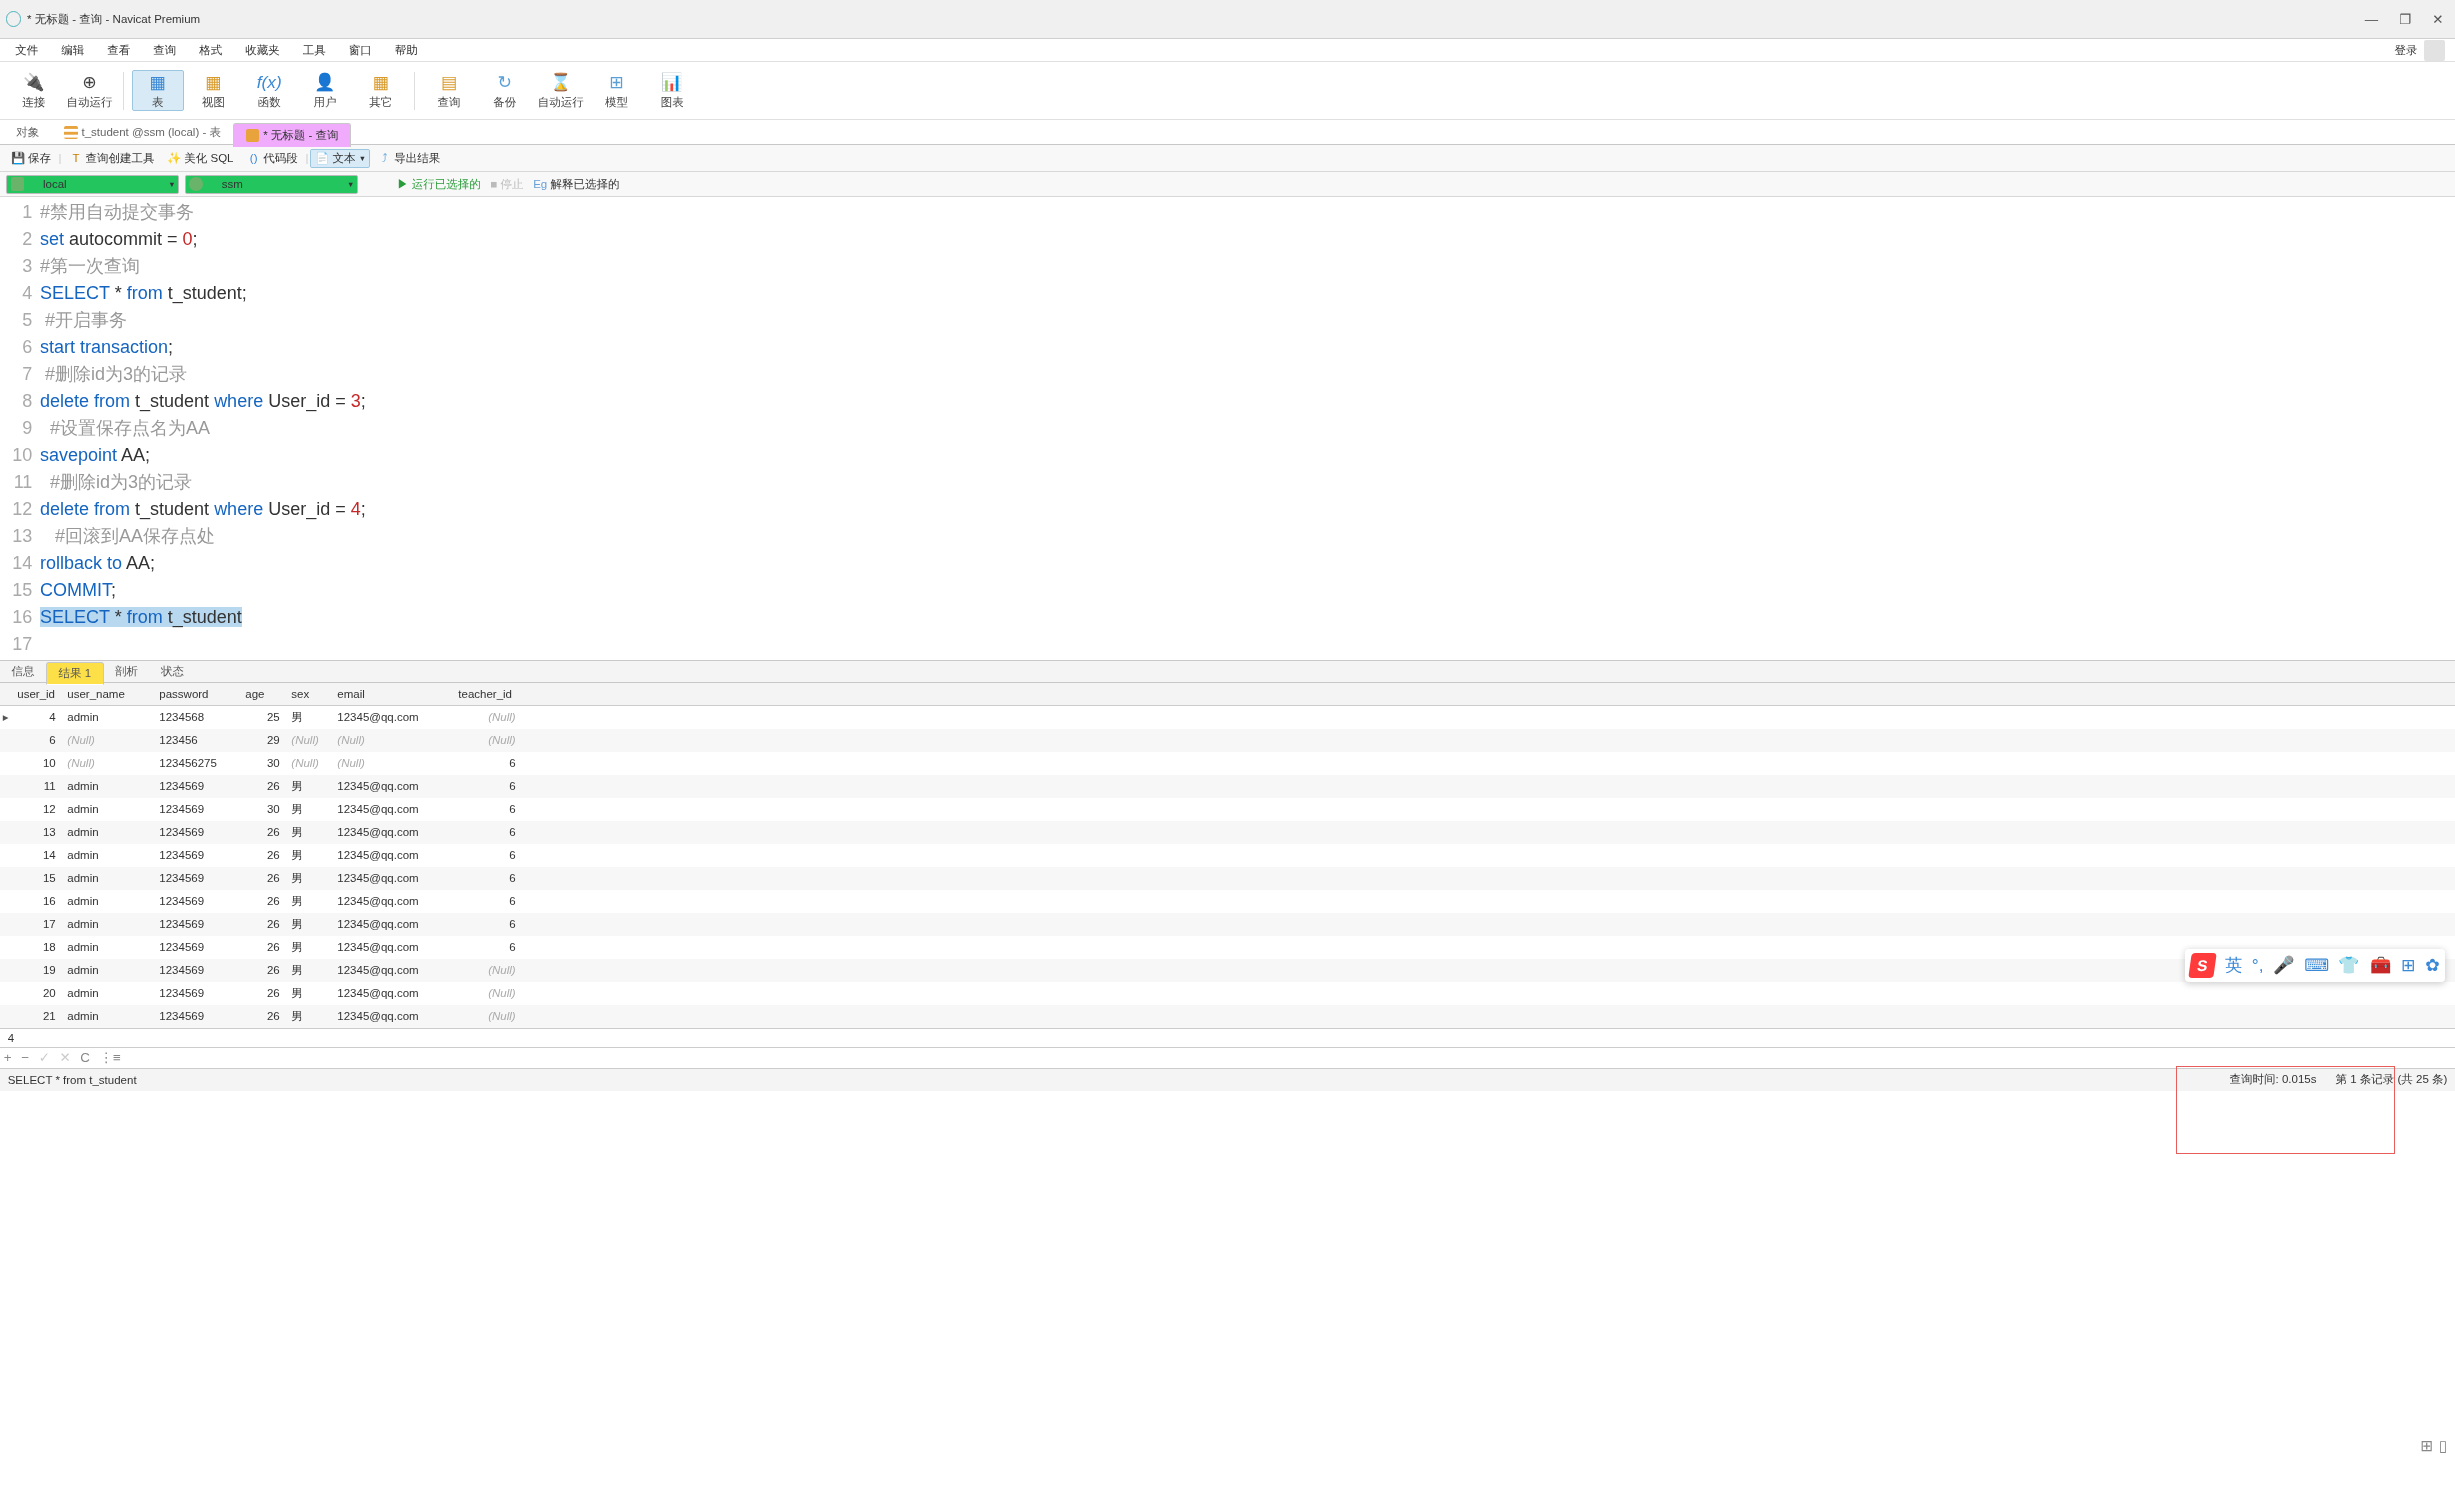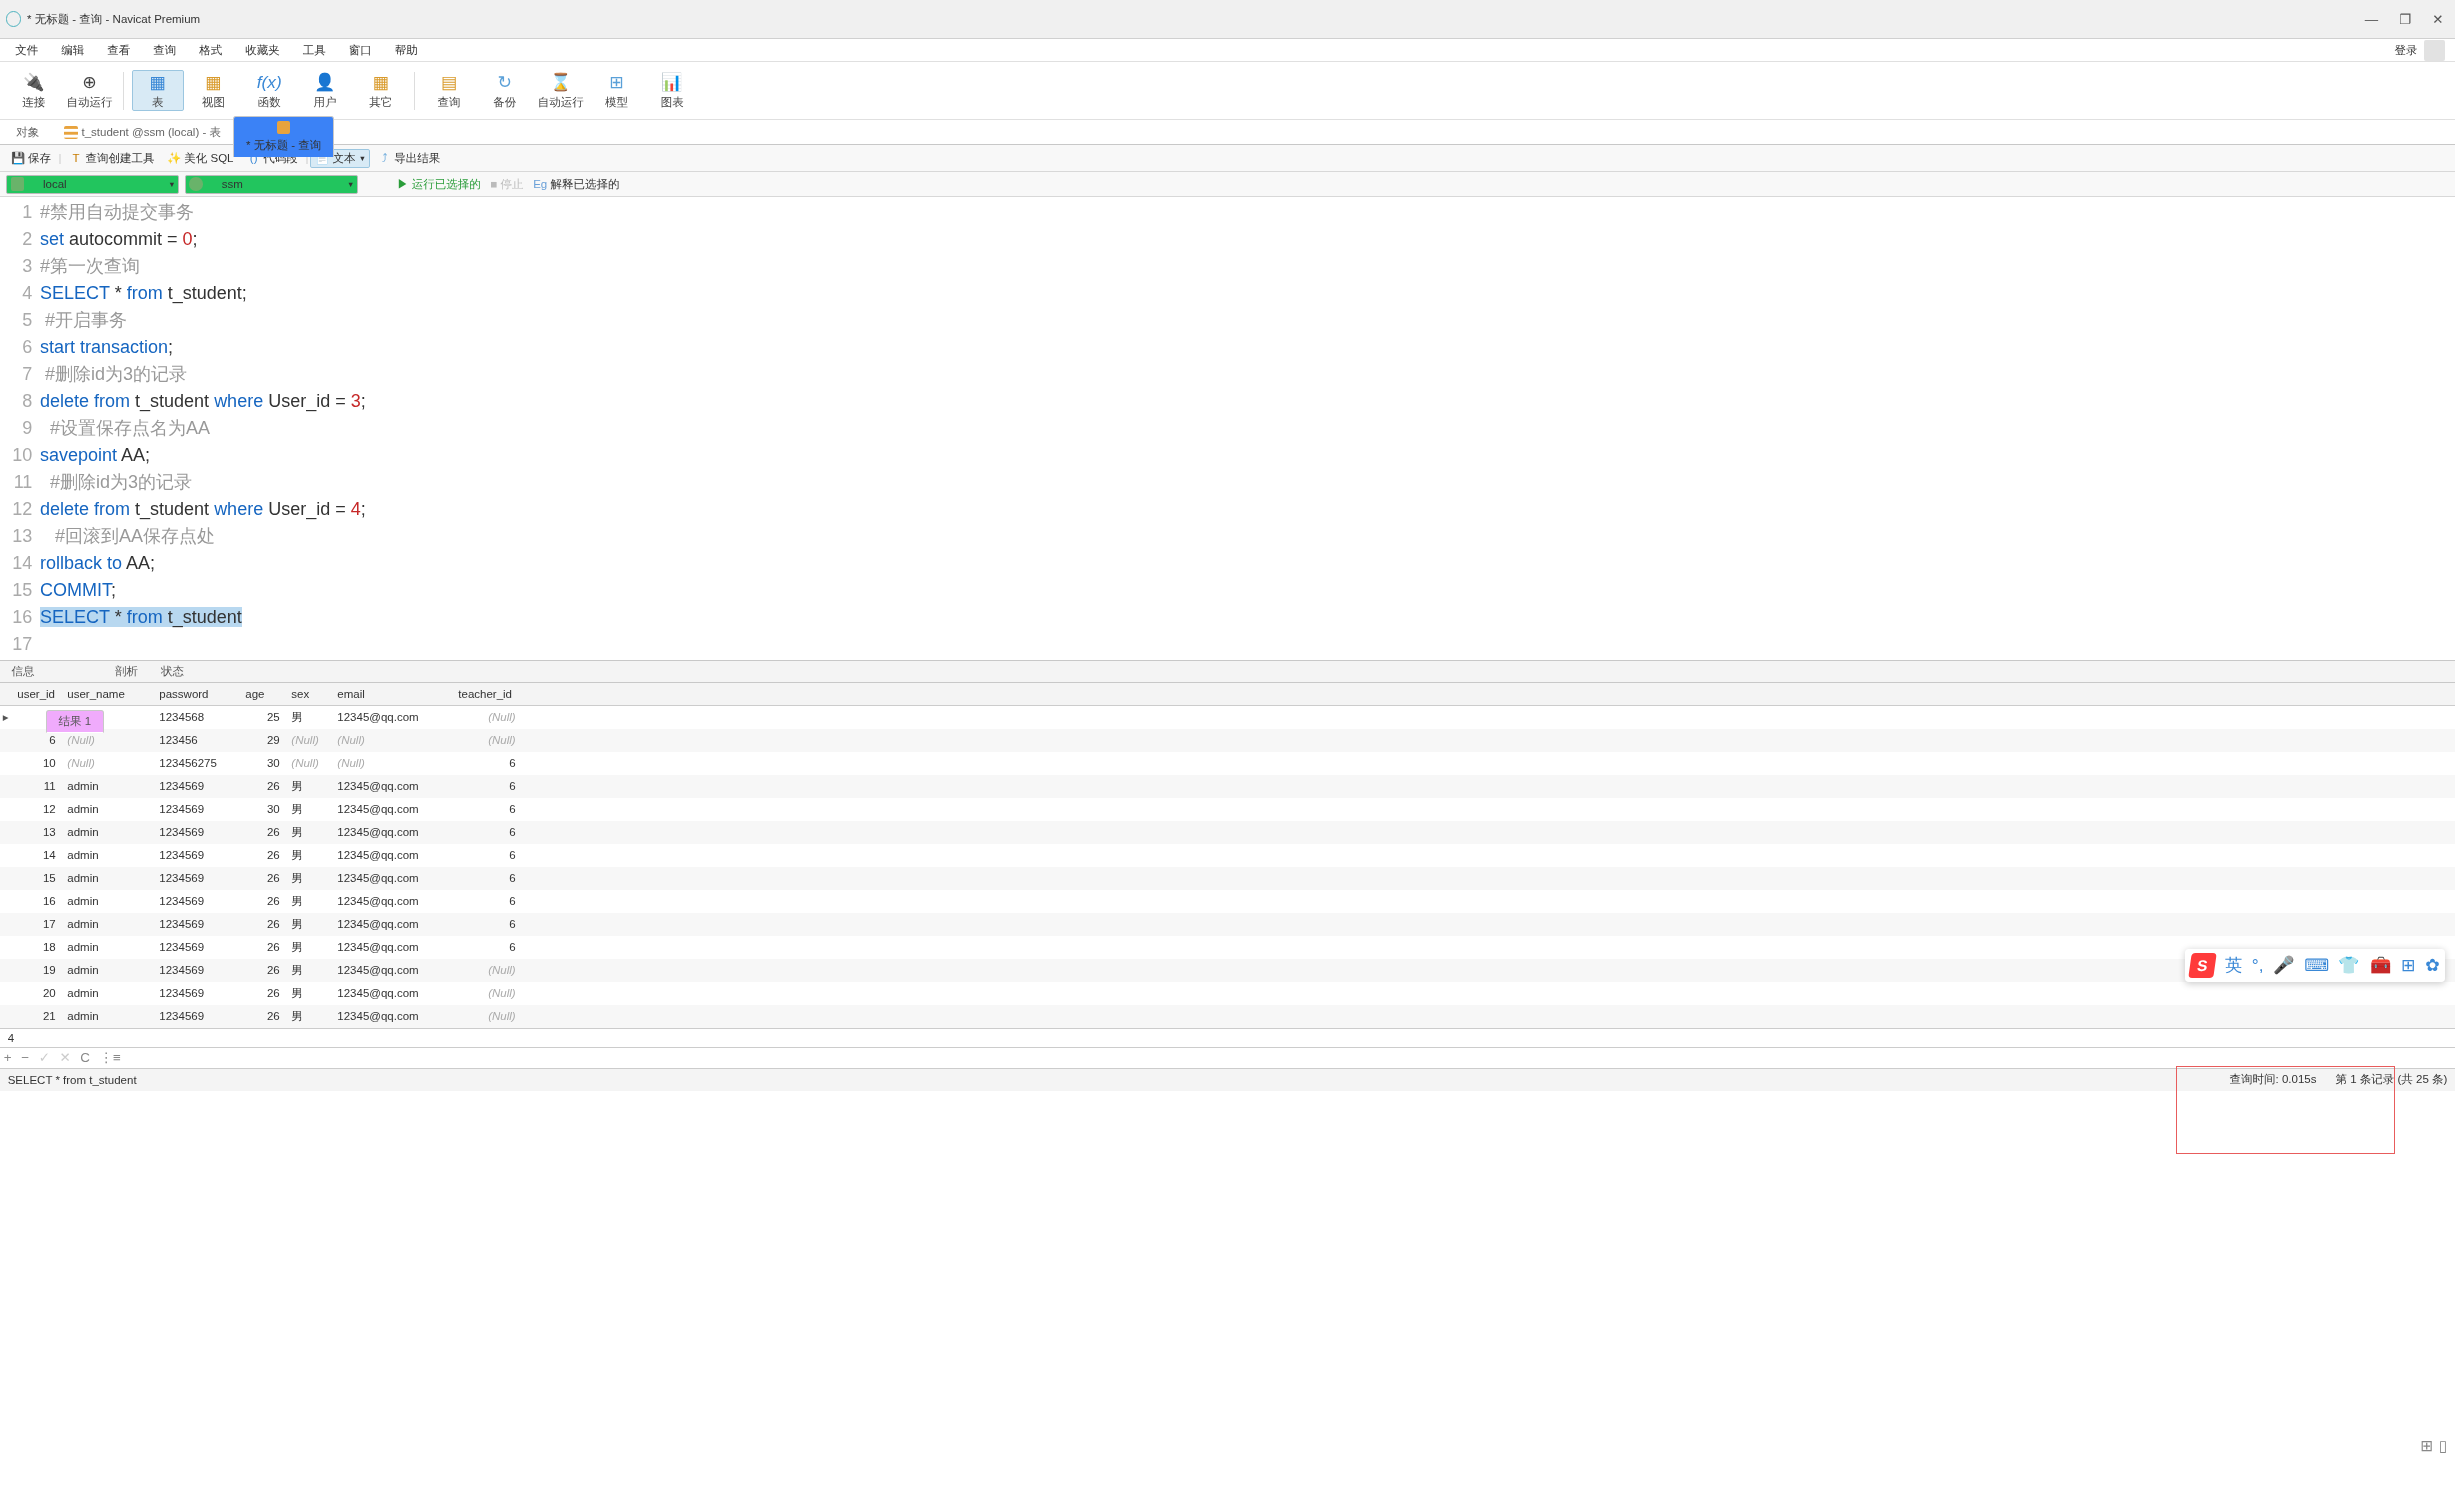--- a/index.html
+++ b/index.html
@@ -13,42 +13,42 @@
 .menubar .menu-item { padding: 0 11.5px; font-size: 11.5px; height: 100%; display: flex; align-items: center; }
 .menubar .login { margin-left: auto; padding-right: 5.8px; display: flex; align-items: center; gap: 7px; }
 .menubar .login .avatar { width: 21px; height: 21px; background: #e2e2e2; border-radius: 1.9px; }
 .toolbar-big { height: 58px; display: flex; align-items: center; padding: 0 7.7px; border-bottom: 1px solid #e0e0e0; gap: 3.8px; }
 .toolbar-big .tool { width: 52px; display: flex; flex-direction: column; align-items: center; gap: 1.9px; font-size: 11.5px; color: #444; position: relative; }
 .toolbar-big .tool.active { background: #d8eaf5; border: 1px solid #9bc6e0; border-radius: 1.9px; }
 .toolbar-big .tool .icon-box { width: 27px; height: 23px; display: flex; align-items: center; justify-content: center; font-size: 17.3px; }
 .toolbar-big .sep { width: 1px; height: 38px; background: #ddd; margin: 0 3.8px; }
 .doc-tabs { height: 25px; display: flex; align-items: flex-end; background: #fff; border-bottom: 1px solid #c8c8c8; padding-left: 3.8px; }
 .doc-tabs .tab { padding: 3.8px 11.5px; font-size: 11.5px; color: #666; border: 1px solid transparent; border-bottom: none; display: flex; align-items: center; gap: 3.8px; }
-.doc-tabs .tab.active { border-color: #c8c8c8; background: #3b82f6; color: #333; border-top-left-radius: 2.9px; border-top-right-radius: 2.9px; position: relative; top: 13px; flex-direction: column; }
+.doc-tabs .tab.active { border-color: #c8c8c8; background: #f0abfc; color: #333; border-top-left-radius: 2.9px; border-top-right-radius: 2.9px; position: relative; top: 3px; }
 .doc-tabs .tab .tab-ico { width: 13.4px; height: 13.4px; background: #e8a33d; border-radius: 1.9px; }
 .doc-tabs .tab .tab-ico.grid { background: linear-gradient(#e8a33d 50%, #fff 50%), linear-gradient(90deg, #e8a33d 50%, #fff 50%); background-size: 5.8px 5.8px; }
 .toolbar-small { height: 27px; display: flex; align-items: center; padding: 0 5.8px; border-bottom: 1px solid #d8d8d8; gap: 1.9px; font-size: 11.5px; background: #f8f8f8; }
 .toolbar-small .tbtn { display: flex; align-items: center; gap: 2.9px; padding: 1.9px 5.8px; }
 .toolbar-small .tbtn.active { background: #d8eaf5; border: 1px solid #9bc6e0; border-radius: 1.9px; padding: 1px 4.8px; }
 .toolbar-small .ico { width: 13.4px; height: 13.4px; display: inline-flex; align-items: center; justify-content: center; }
 .conn-bar { height: 25px; display: flex; align-items: center; padding: 0 5.8px; border-bottom: 1px solid #d8d8d8; gap: 5.8px; font-size: 11.5px; background: #f8f8f8; }
 .conn-bar .dropdown { display: flex; align-items: center; gap: 19px; border: 1px solid #bbb; background: #22c55e; padding: 1px 3.8px; border-radius: 1.9px; height: 19px; }
 .conn-bar .dropdown .dd-ico { width: 13.4px; height: 13.4px; }
 .conn-bar .run-controls { display: flex; align-items: center; gap: 9.6px; margin-left: 7.7px; }
 .conn-bar .play { color: #2a9d3a; font-size: 11.5px; margin-left: 26px; }
 .editor { display: flex; font-family: Consolas, monospace; font-size: 18px; line-height: 1.5; }
 .gutter { width: 40px; text-align: right; color: #aaa; padding: 1.9px 7.7px 1.9px 0; user-select: none; }
 .code { flex: 1; padding: 1.9px 0; white-space: pre; }
 .code .kw { color: #1565c0; }
 .code .num { color: #c62828; }
 .code .cm { color: #999; }
 .code .sel { background: #b8d8f0; }
 .result-tabs { height: 23px; display: flex; align-items: flex-start; border-top: 1px solid #c8c8c8; border-bottom: 1px solid #c8c8c8; background: #f4f4f4; font-size: 11.5px; }
 .result-tabs .tab { padding: 2.9px 11.5px; color: #555; }
-.result-tabs .tab.active { background: #f0abfc; border: 1px solid #c8c8c8; border-bottom: 1px solid #fff; border-top-left-radius: 2.9px; border-top-right-radius: 2.9px; position: relative; top: 1px; margin-top: 48px; }
+.result-tabs .tab.active { background: #fde047; border: 1px solid #c8c8c8; border-bottom: 1px solid #fff; border-top-left-radius: 2.9px; border-top-right-radius: 2.9px; position: relative; top: 1px; }
 .data-grid { display: flex; flex-direction: column; font-size: 11.5px; }
 .data-grid .row { display: flex; height: 23px; align-items: center; }
 .data-grid .hdr { background: #f4f4f4; border-bottom: 1px solid #ccc; font-size: 11.5px; color: #333; }
 .data-grid .row.odd { background: #f7f7f7; }
 .data-grid .cell-marker { width: 11.5px; text-align: center; color: #555; }
 .data-grid .cell { padding: 0 5.8px; }
 .data-grid .c-userid { width: 50px; text-align: right; }
 .data-grid .c-username { width: 92px; }
 .data-grid .c-password { width: 86px; text-align: left; }
 .data-grid .c-age { width: 46px; text-align: right; }

